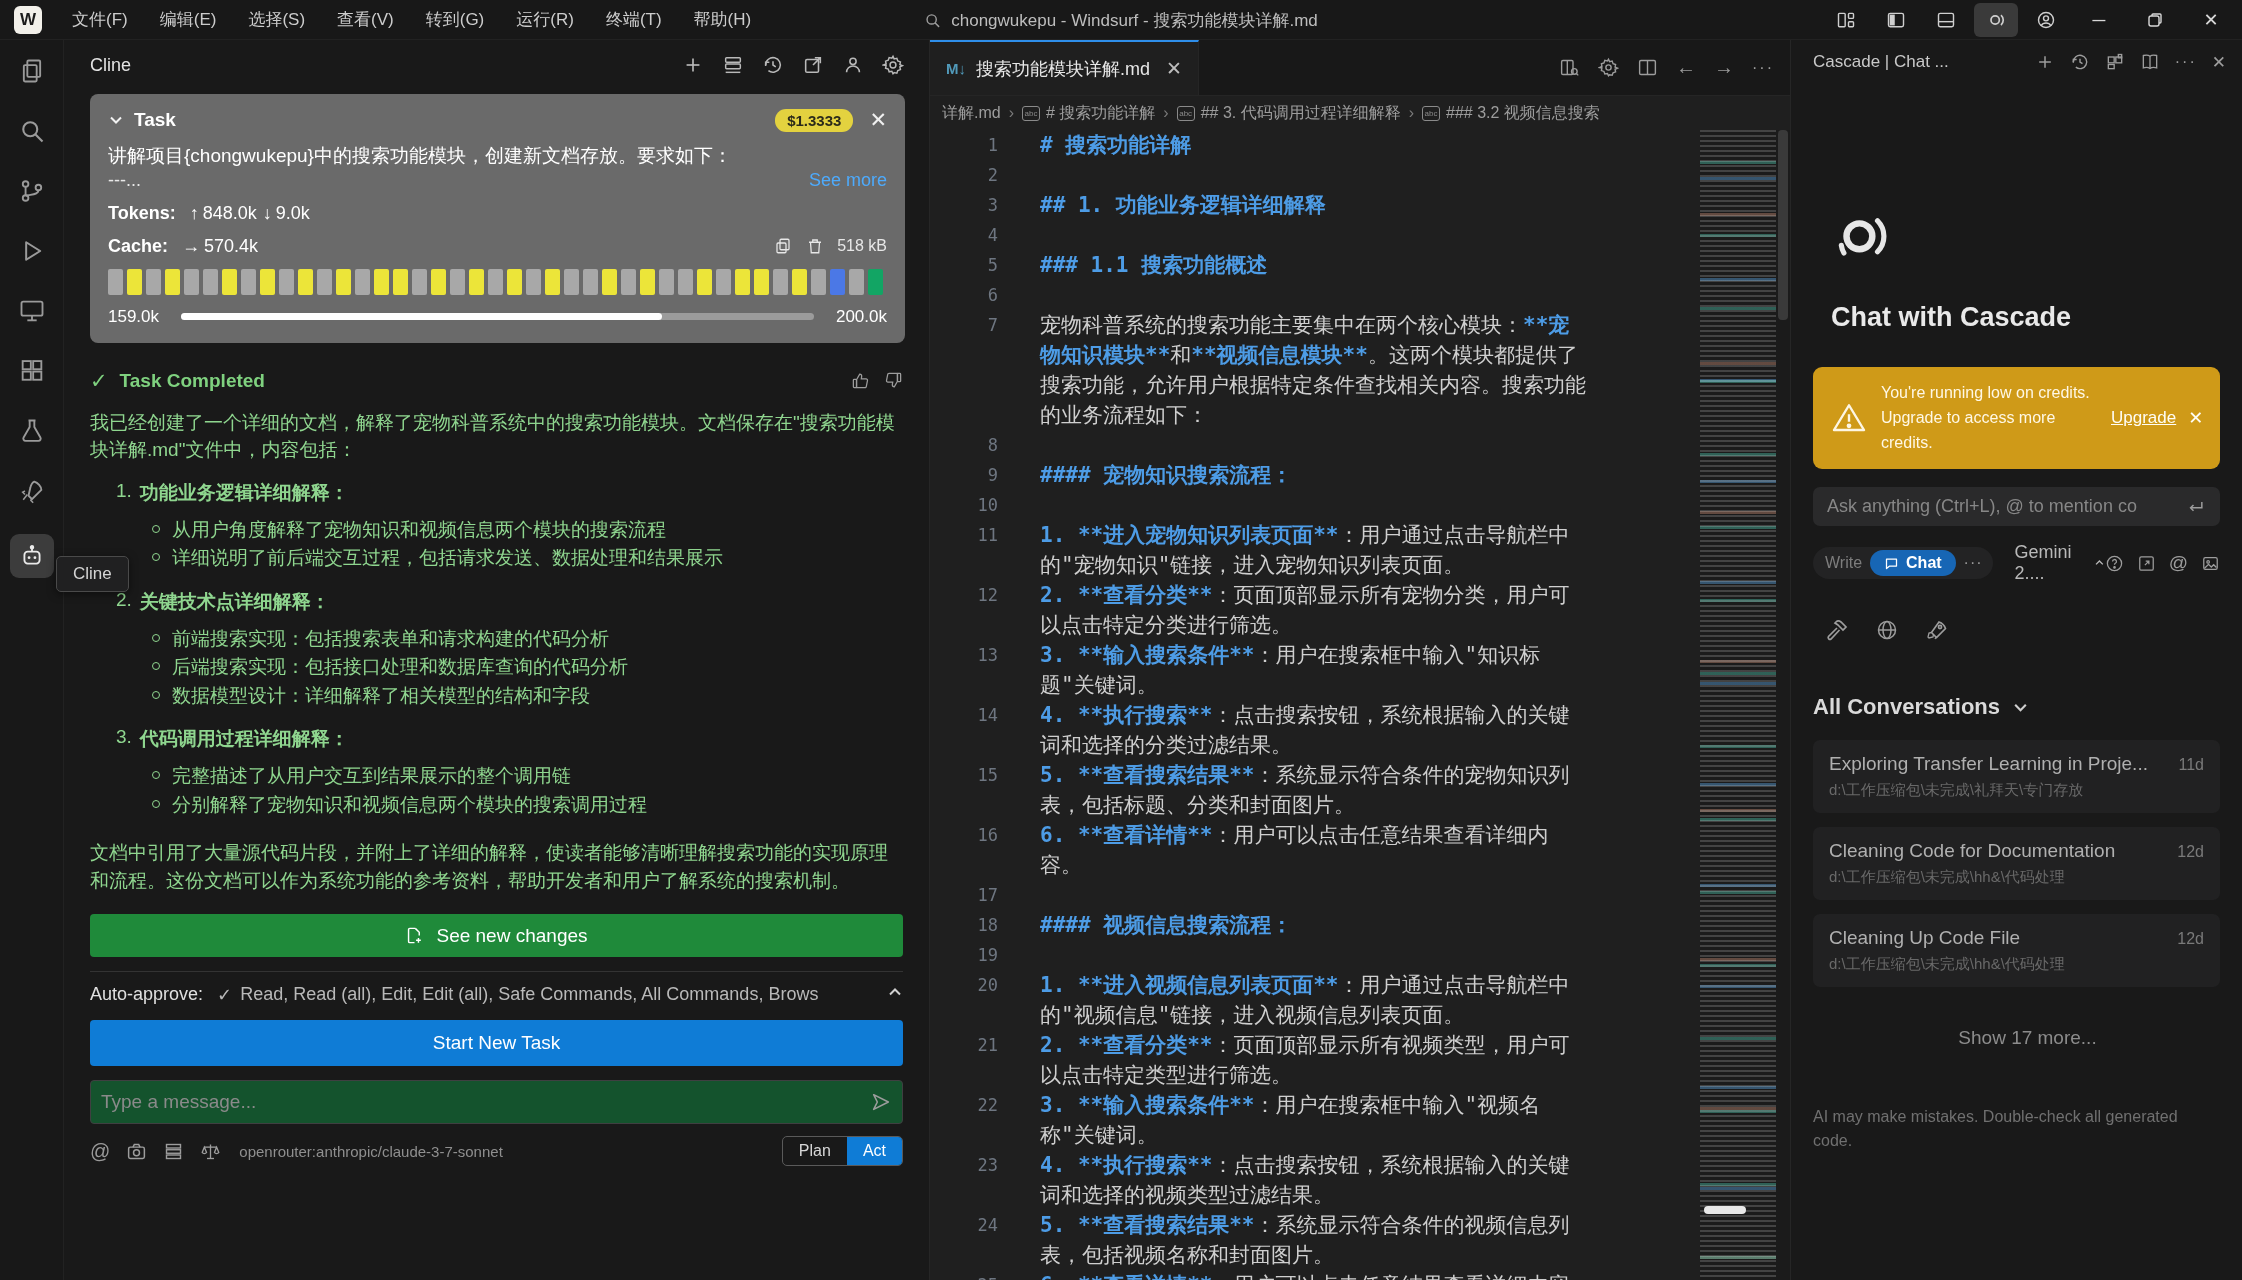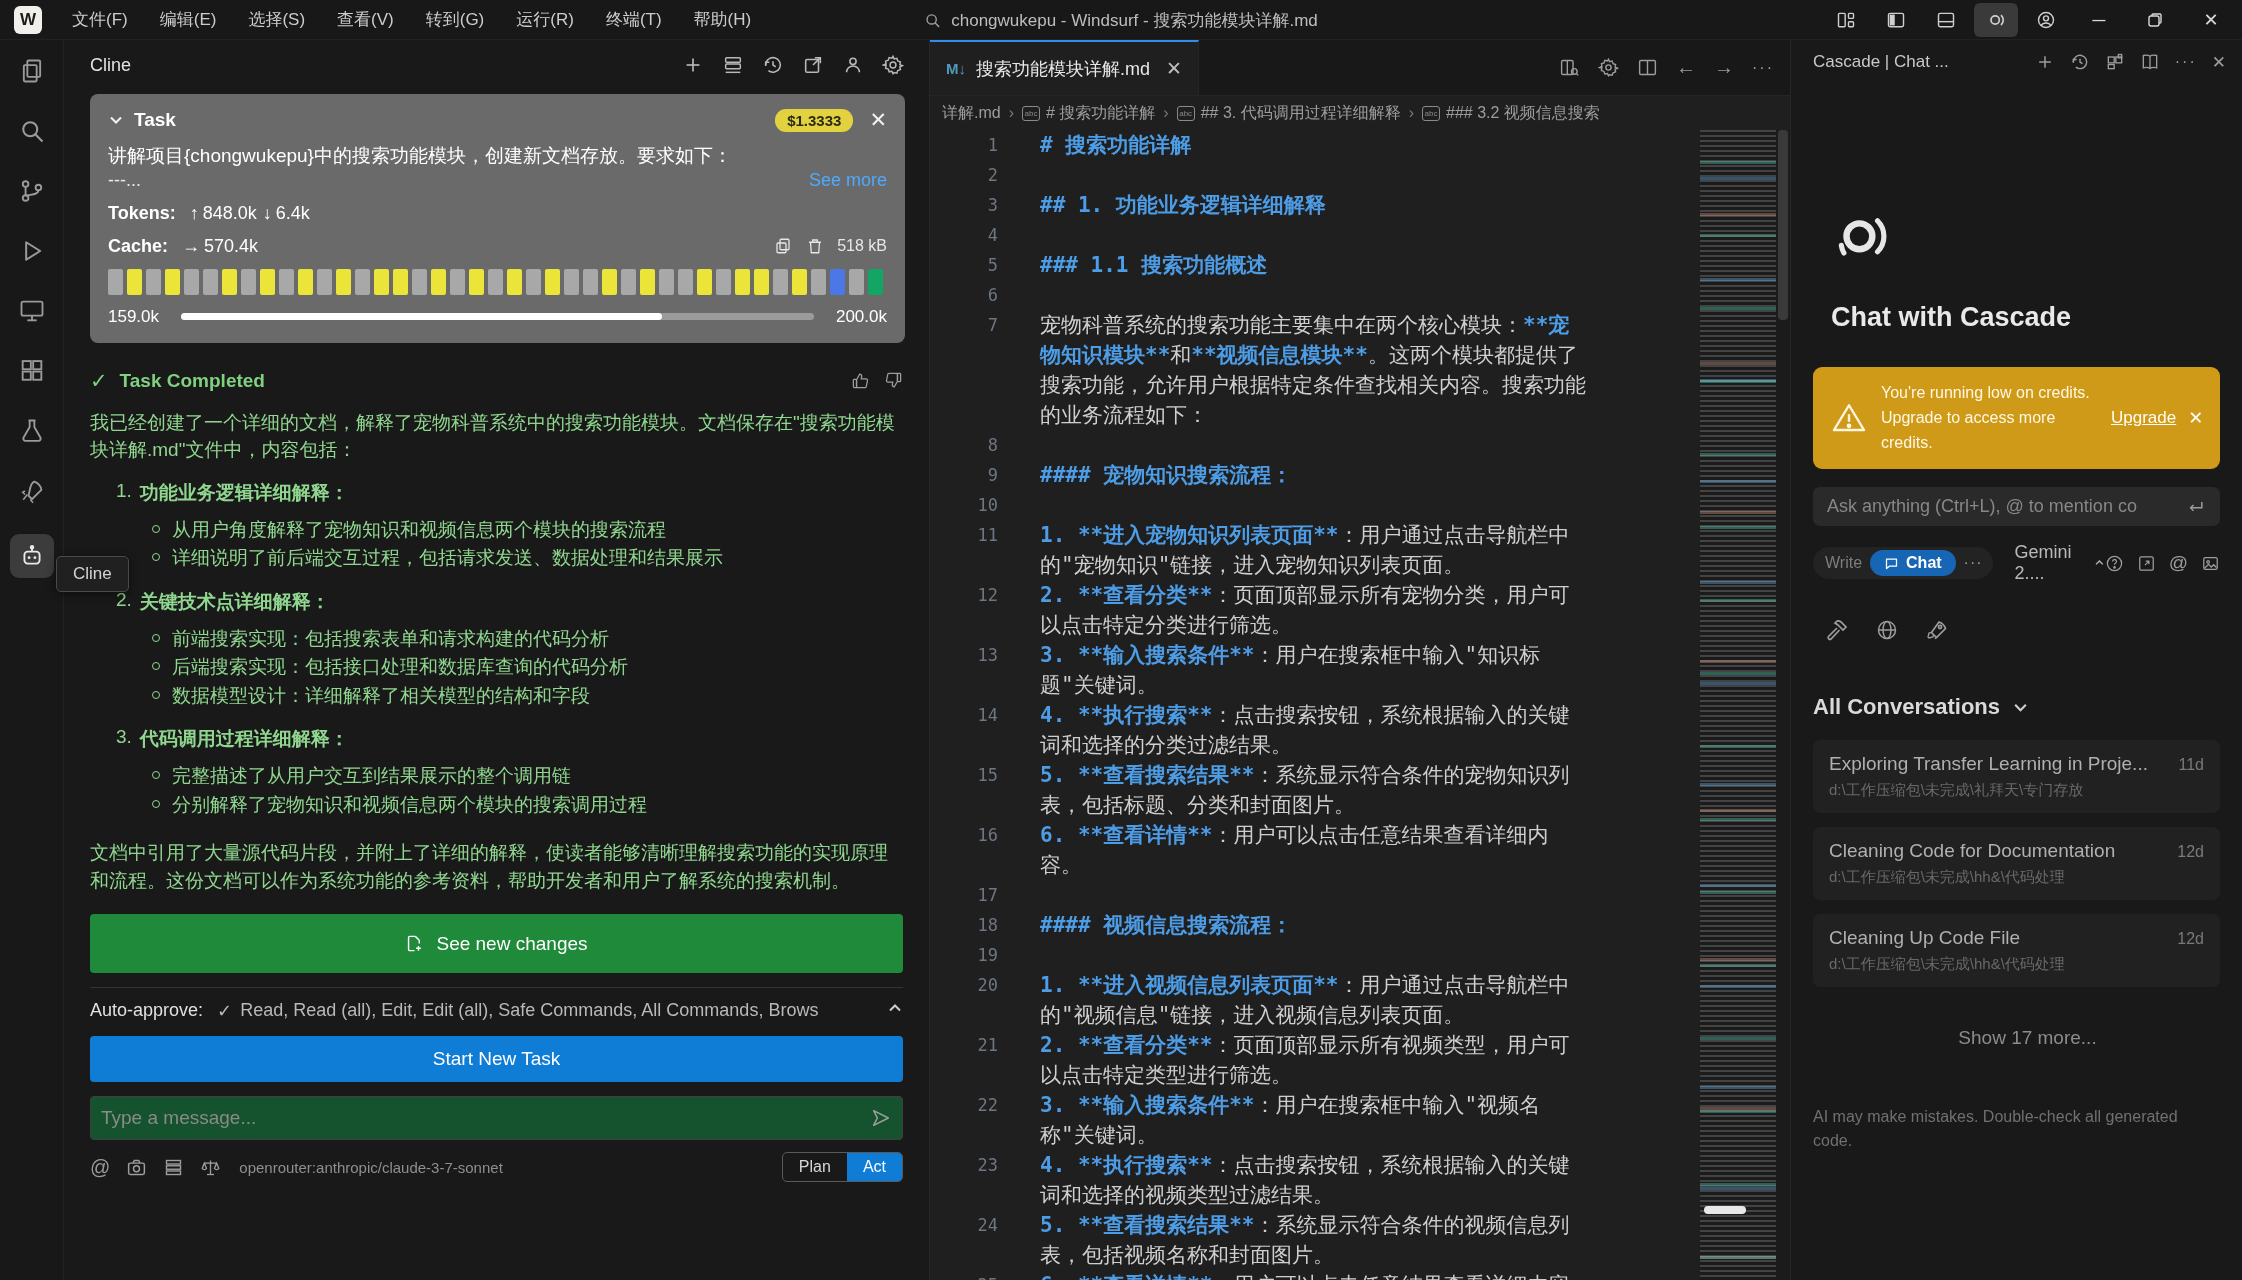--- a/index.html
+++ b/index.html
@@ -63,21 +63,21 @@
   .completed p { margin-top:16px; font-size:19px; line-height:1.45; }
   .citem { margin:16px 0 0 26px; font-size:19px; }
   .citem-head { display:flex; }
   .cnum { margin-right:8px; }
   .ctitle { font-weight:bold; }
   .cbullets { margin:10px 0 0 36px; list-style:none; }
   .cbullets li { display:flex; align-items:flex-start; line-height:1.5; }
   .cbullet-dot { width:8px; height:8px; border:1.5px solid #8fd68f; border-radius:50%; margin:9px 12px 0 0; flex:none; }
   .completed .final { margin-top:20px; }
 
-  .btn-green { margin:20px 26px 0 26px; height:59px; background:#1f8a3a; border-radius:4px; display:flex; align-items:center; justify-content:center; gap:12px; color:#ffffff; font-size:19px; }
+  .btn-green { margin:20px 26px 0 26px; height:43px; background:#1f8a3a; border-radius:4px; display:flex; align-items:center; justify-content:center; gap:12px; color:#ffffff; font-size:19px; }
   .approve-row { margin:14px 26px 0 26px; border-top:1px solid #333; padding-top:12px; display:flex; align-items:flex-start; font-size:18px; }
   .approve-label { color:#e0e0e0; margin-right:14px; }
   .approve-check { color:#b9b9b9; margin-right:8px; }
   .approve-value { color:#b9b9b9; white-space:nowrap; overflow:hidden; flex:1; }
   .approve-chevron { margin-left:10px; color:#cfcfcf; }
   .btn-blue { margin:14px 26px 0 26px; height:46px; background:#0f7cd6; border-radius:4px; display:flex; align-items:center; justify-content:center; color:#ffffff; font-size:19px; }
   .msg-box { margin:14px 26px 0 26px; height:44px; background:#14532d; border:1px solid #3f3f41; border-radius:4px; display:flex; align-items:center; padding:0 10px; }
   .msg-box input { flex:1; background:transparent; border:none; outline:none; color:#d0d0d0; font-size:19px; font-family:inherit; }
   .msg-box input::placeholder { color:#8a8a8a; }
   .cline-footer { margin:12px 26px 0 26px; display:flex; align-items:center; gap:16px; color:#9a9a9a; }
@@ -342,21 +342,21 @@
     <div class="task-text">讲解项目{chongwukepu}中的搜索功能模块，创建新文档存放。要求如下：</div>
     <div class="task-row-more">
       <span class="task-dashes">---...</span>
       <span class="see-more">See more</span>
     </div>
     <div class="stat-row">
       <b>Tokens:</b>
       <span class="stat-arrow">↑</span>
         <span>848.0k</span>
       <span class="stat-arrow">↓</span>
-        <span>6.4k</span>
+        <span>9.0k</span>
     </div>
     <div class="stat-row">
       <b>Cache:</b>
       <span class="stat-arrow">→</span>
         <span>570.4k</span>
       <span class="stat-right">
         <span class="ico">
             <svg width="18" height="18" viewBox="0 0 24 24" fill="none" stroke="currentColor" stroke-width="1.7">
               <rect x="8" y="3" width="12" height="14" rx="1.5"></rect>
               <rect x="4" y="8" width="12" height="13" rx="1.5"></rect>

